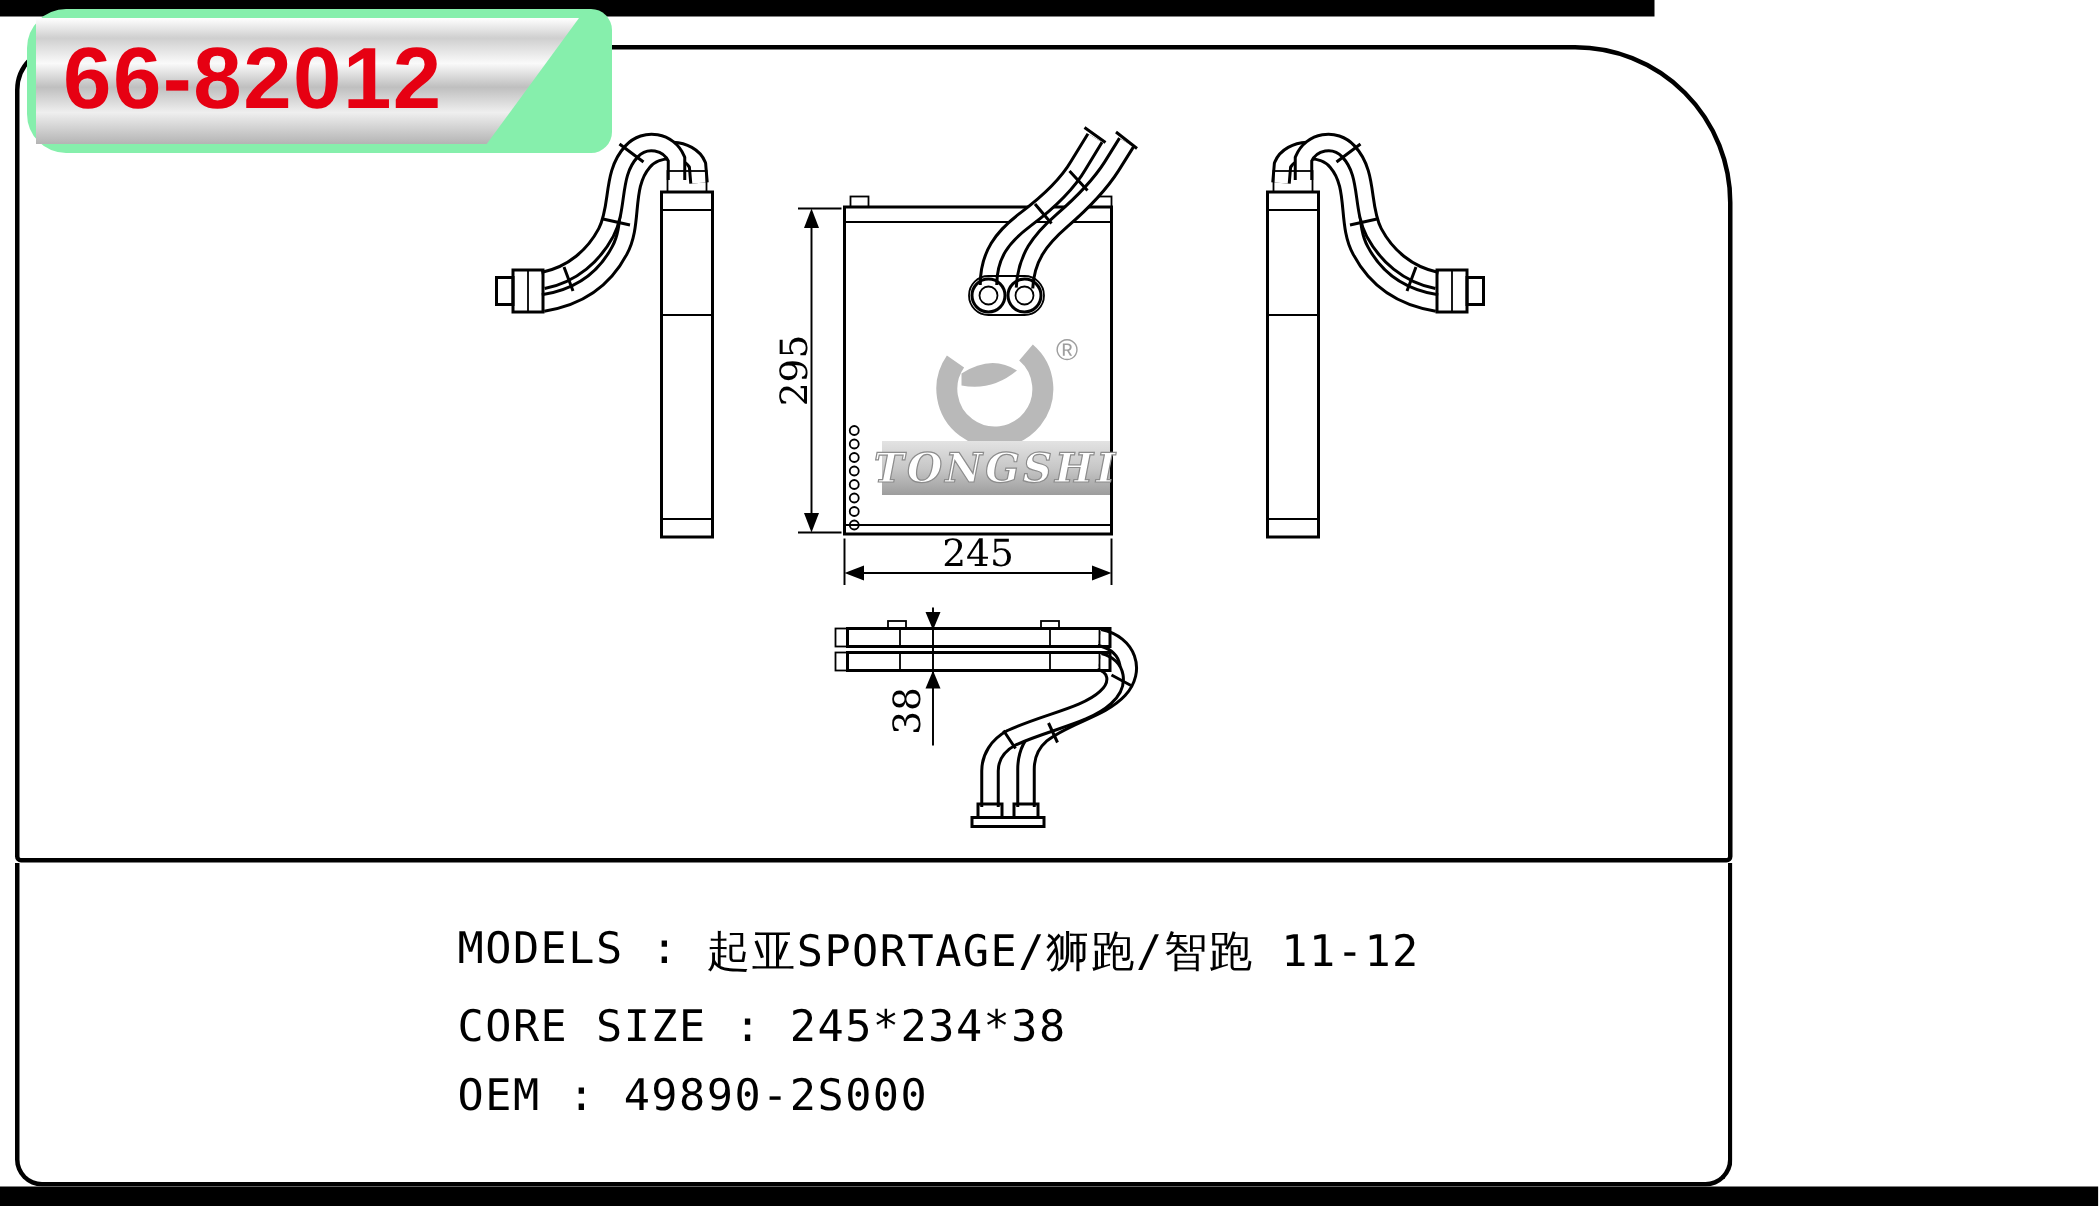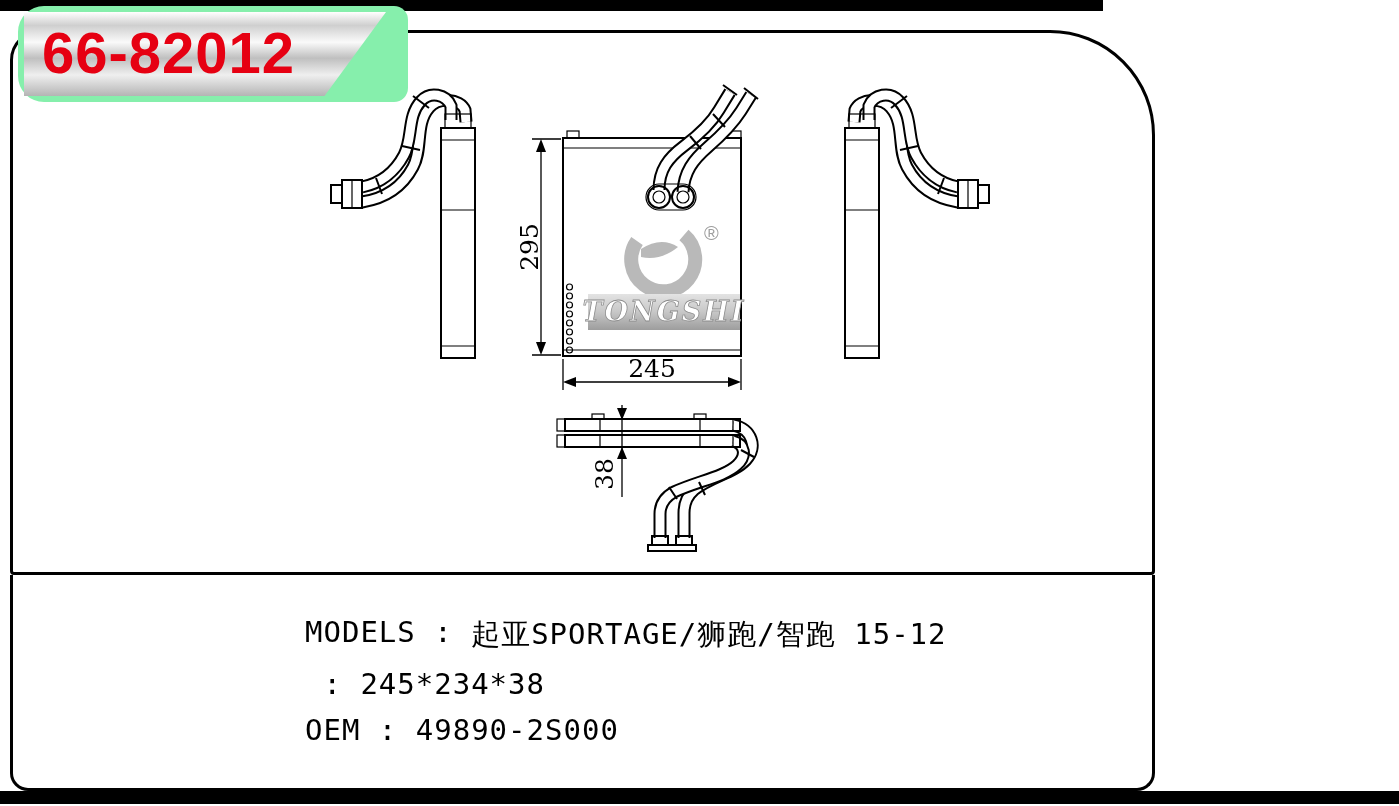--- a/index.html
+++ b/index.html
@@ -39,24 +39,24 @@
 <div class="page">
 
   <div class="top-strip"></div>
   <div class="bottom-strip"></div>
 
   <div class="main-box"></div>
 
   <div class="spec-box">
     <div class="spec-lines">
       <div class="spec-row">
-        <span>MODELS</span><span> : </span><span>起亚SPORTAGE/狮跑/智跑 15-12</span>
+        <span>MODELS</span><span> : </span><span>起亚SPORTAGE/狮跑/智跑 11-12</span>
       </div>
       <div class="spec-row">
-        <span> : </span><span>245*234*38</span>
+        <span>CORE SIZE</span><span> : </span><span>245*234*38</span>
       </div>
       <div class="spec-row">
         <span>OEM</span><span> : </span><span>49890-2S000</span>
       </div>
     </div>
   </div>
 
   <div class="banner">
     <div class="banner-plate"></div>
     <div class="banner-text">66-82012</div>

